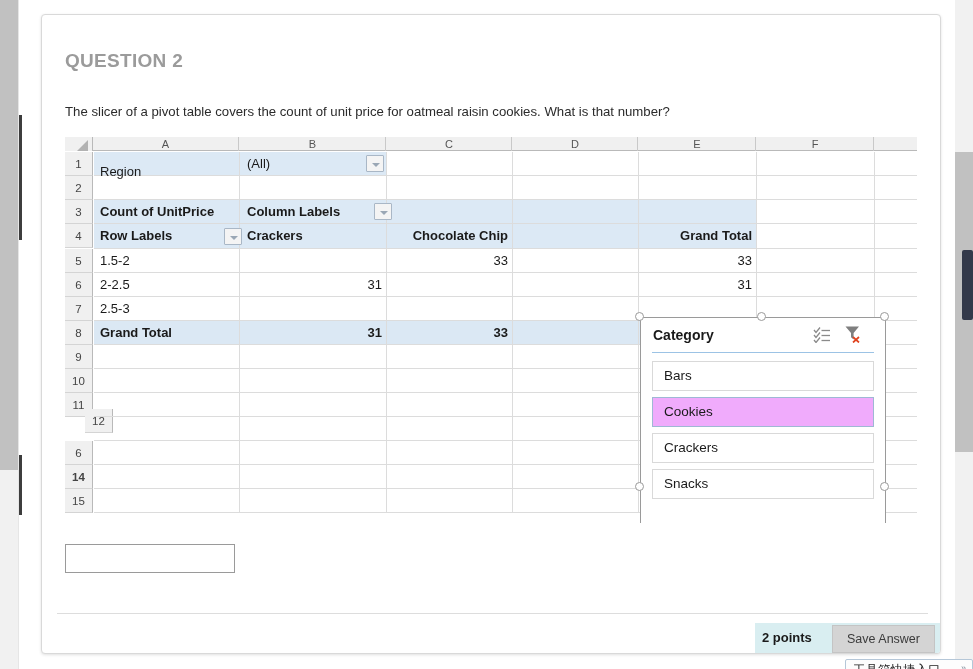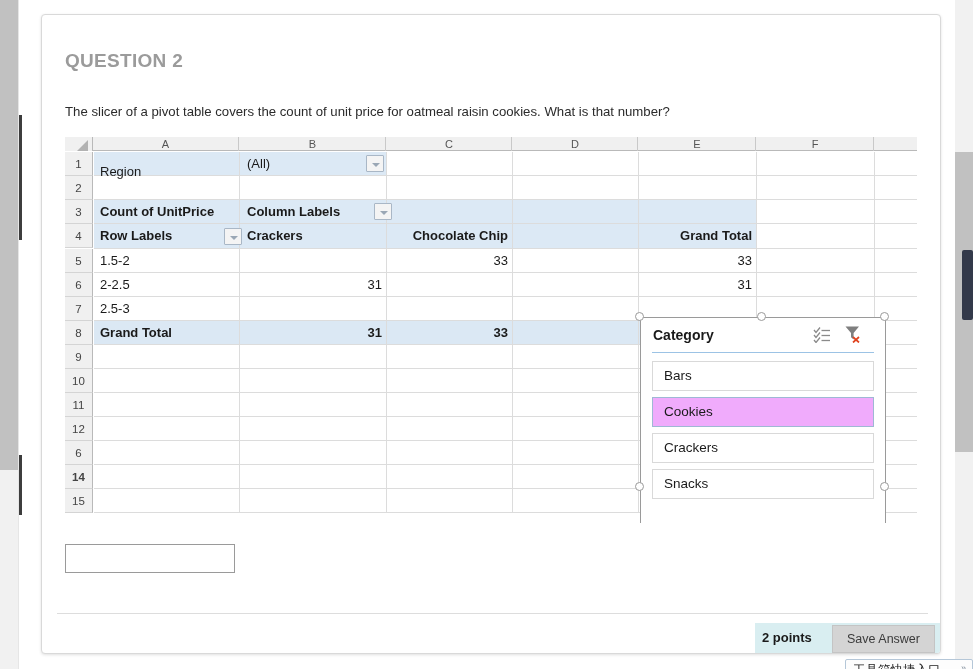--- a/index.html
+++ b/index.html
@@ -328,21 +328,21 @@
         <div class="rowhead" style="top:39px;">2</div>
         <div class="rowhead" style="top:63px;">3</div>
         <div class="rowhead" style="top:87px;">4</div>
         <div class="rowhead" style="top:112px;">5</div>
         <div class="rowhead" style="top:136px;">6</div>
         <div class="rowhead" style="top:160px;">7</div>
         <div class="rowhead" style="top:184px;">8</div>
         <div class="rowhead" style="top:208px;">9</div>
         <div class="rowhead" style="top:232px;">10</div>
         <div class="rowhead" style="top:256px;">11</div>
-        <div class="rowhead" style="top:280px;">12</div>
+        <div class="rowhead" style="top:272px;margin-left:20px;">12</div>
         <div class="rowhead" style="top:304px;">6</div>
         <div class="rowhead" style="top:328px;font-weight:bold;">14</div>
         <div class="rowhead" style="top:352px;">15</div>
 
         <div class="hline" style="left:29px;top:38px;width:823px;"></div>
         <div class="hline" style="left:29px;top:62px;width:823px;"></div>
         <div class="hline" style="left:29px;top:86px;width:823px;"></div>
         <div class="hline" style="left:29px;top:111px;width:823px;"></div>
         <div class="hline" style="left:29px;top:135px;width:823px;"></div>
         <div class="hline" style="left:29px;top:159px;width:823px;"></div>

